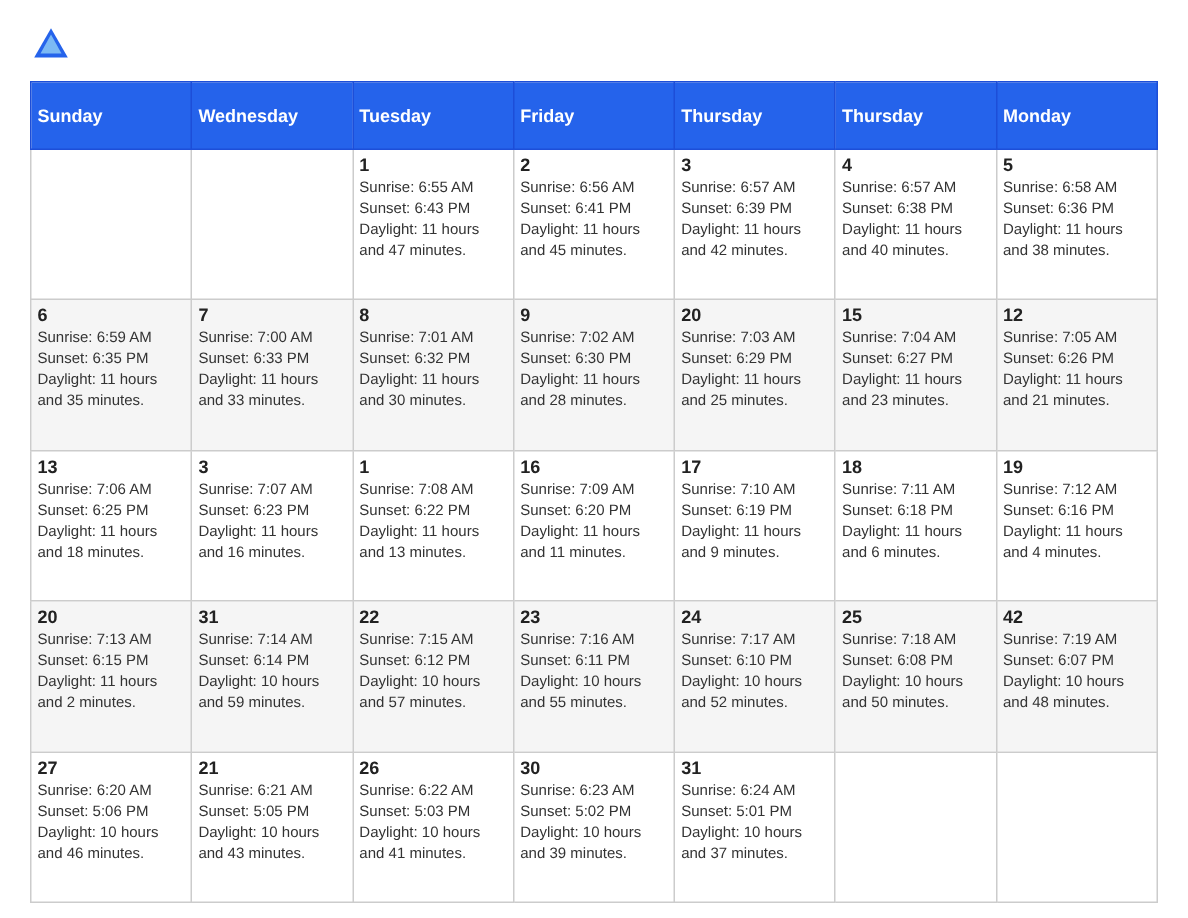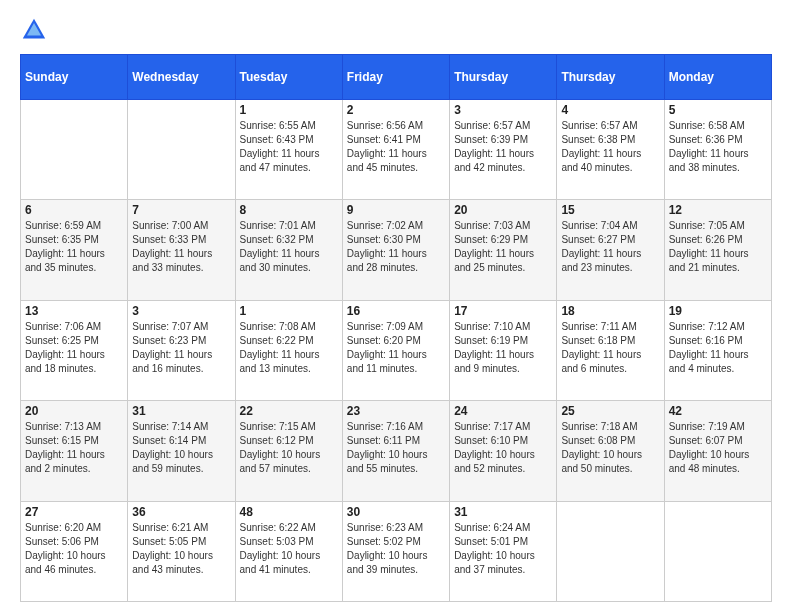--- a/index.html
+++ b/index.html
@@ -251,25 +251,25 @@
             <span class="day-number">42</span>
             <div class="day-info">Sunrise: 7:19 AM<br>Sunset: 6:07 PM<br>Daylight: 10 hours and 48 minutes.</div>
           </td>
         </tr>
         <tr>
           <td>
             <span class="day-number">27</span>
             <div class="day-info">Sunrise: 6:20 AM<br>Sunset: 5:06 PM<br>Daylight: 10 hours and 46 minutes.</div>
           </td>
           <td>
-            <span class="day-number">36</span>
+            <span class="day-number">21</span>
             <div class="day-info">Sunrise: 6:21 AM<br>Sunset: 5:05 PM<br>Daylight: 10 hours and 43 minutes.</div>
           </td>
           <td>
-            <span class="day-number">48</span>
+            <span class="day-number">26</span>
             <div class="day-info">Sunrise: 6:22 AM<br>Sunset: 5:03 PM<br>Daylight: 10 hours and 41 minutes.</div>
           </td>
           <td>
             <span class="day-number">30</span>
             <div class="day-info">Sunrise: 6:23 AM<br>Sunset: 5:02 PM<br>Daylight: 10 hours and 39 minutes.</div>
           </td>
           <td>
             <span class="day-number">31</span>
             <div class="day-info">Sunrise: 6:24 AM<br>Sunset: 5:01 PM<br>Daylight: 10 hours and 37 minutes.</div>
           </td>

